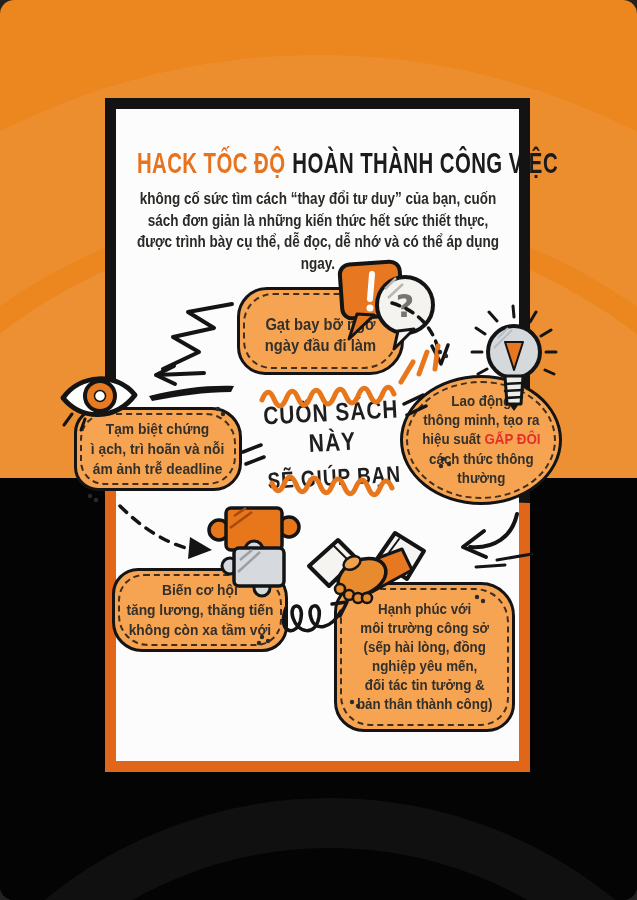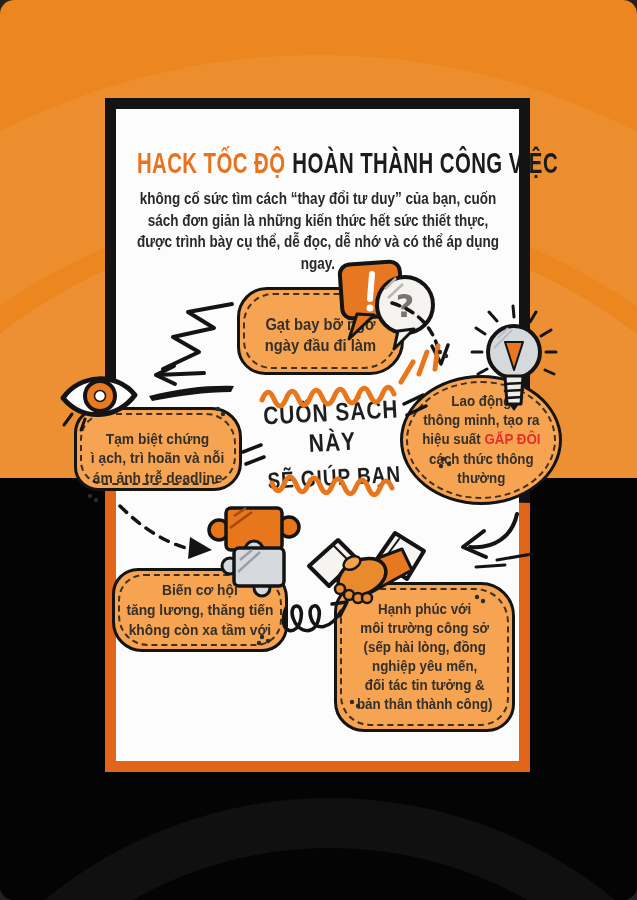--- a/index.html
+++ b/index.html
@@ -41,21 +41,21 @@
         transform:scale(.9,1.05);transform-origin:center top;}
   
   .bubble{position:absolute;z-index:5;background:var(--c-bubble);
         border:3px solid var(--c-ink);box-sizing:border-box;
         display:flex;align-items:center;justify-content:center;text-align:center;
         color:var(--c-text);font-weight:bold;font-size:15px;line-height:1.32;}
   .bubble::after{content:"";position:absolute;inset:3px;border:2px dashed rgba(18,18,18,.8);
         border-radius:inherit;pointer-events:none;}
   .bubble .txt{white-space:pre-line;transform:scale(.92,1);}
   .b-top{left:237px;top:287px;width:167px;height:88px;border-radius:30px 26px 34px 28px;padding-top:8px;font-size:16px;}
-  .b-left{left:74px;top:407px;width:168px;height:84px;border-radius:26px 30px 28px 24px;align-items:flex-end;}
+  .b-left{left:74px;top:407px;width:168px;height:84px;border-radius:26px 30px 28px 24px;}
   .b-ellipse{left:400px;top:375px;width:162px;height:130px;border-radius:50%;font-size:14.5px;}
   .b-bleft{left:112px;top:568px;width:176px;height:84px;border-radius:26px 30px 26px 30px;}
   .b-bright{left:334px;top:582px;width:181px;height:150px;border-radius:30px 34px 28px 30px;font-size:14.5px;}
   .red{color:var(--c-red);}
   
   .callout{position:absolute;left:240px;top:404px;width:185px;text-align:center;z-index:3;
         color:#1E1E1E;font-weight:bold;transform:rotate(-3deg) scale(.95,1.15);transform-origin:center;}
   .callout .l1{font-size:22px;letter-spacing:1px;}
   .callout .l2{font-size:20px;letter-spacing:1px;margin-top:6px;}
   

